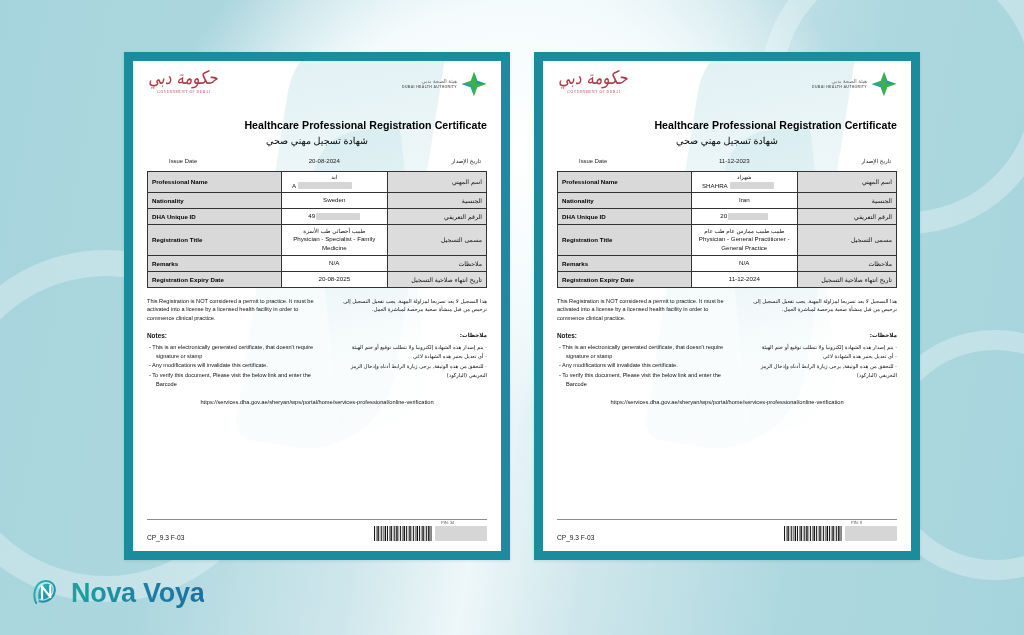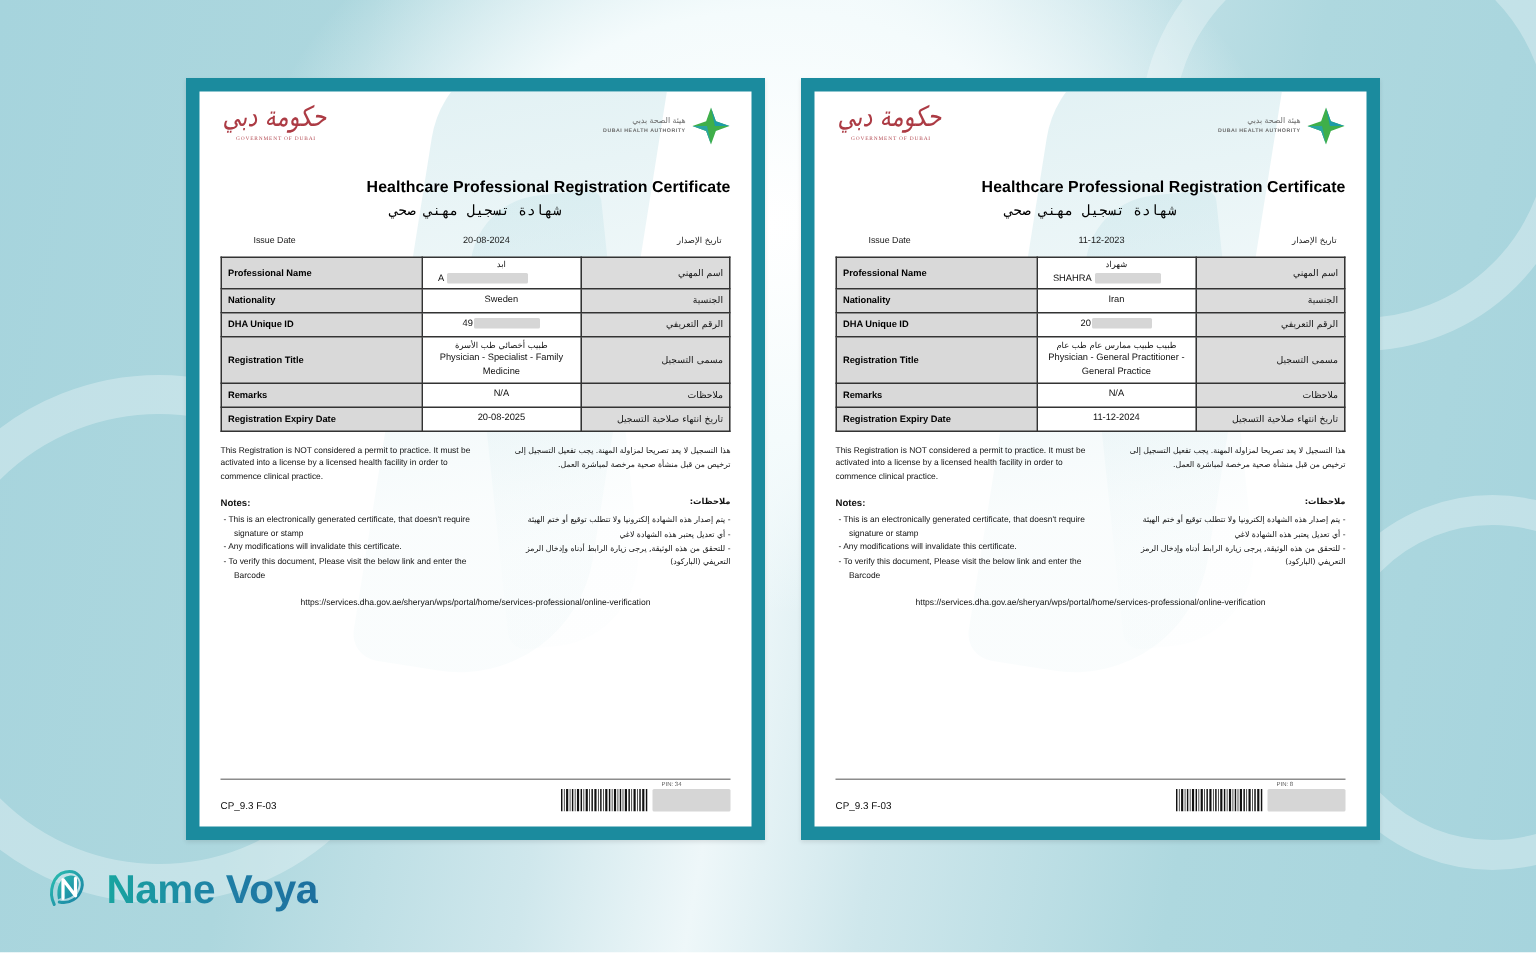--- a/index.html
+++ b/index.html
@@ -73,21 +73,21 @@
   .dha-en{font-size:3.5px;letter-spacing:.35px;white-space:nowrap;font-weight:bold;}
   .dha-star{width:26px;height:26px;}
 
   
   .title-en{
     text-align:right;font-size:10.6px;font-weight:bold;color:#000;
     margin-top:8px;letter-spacing:.05px;
   }
   .title-ar{
     text-align:center;font-size:9.5px;color:#000;margin-top:4px;
-    font-family:Liberation Mono, monospace;direction:rtl;
+    font-family:Liberation Sans, sans-serif;direction:rtl;
   }
 
   
   .issue-row{
     display:flex;align-items:center;justify-content:space-between;
     margin-top:11px;padding:0 6px 0 22px;font-size:5.9px;color:#1a1a1a;
   }
   .issue-label{flex:0 0 auto;}
   .issue-val{flex:1 1 auto;text-align:center;font-size:6.1px;}
   .issue-ar{flex:0 0 auto;font-family:"DejaVu Sans",sans-serif;font-size:5.6px;direction:rtl;}
@@ -487,16 +487,16 @@
       <defs>
         <linearGradient id="nvg" x1="0" y1="0" x2="1" y2="1">
           <stop offset="0%" stop-color="#2bbfb0"></stop>
           <stop offset="100%" stop-color="#1a7fa4"></stop>
         </linearGradient>
       </defs>
       <path d="M7 36 C2 26 6 12 16 10 C25 8 31 15 29 23 C27 31 19 36 11 34" fill="none" stroke="url(#nvg)" stroke-width="2.4" stroke-linecap="round"></path>
       <path d="M10 32 C8 22 12 14 19 13 C25 12 28 17 26 23 C24 29 17 33 12 31 Z" fill="url(#nvg)"></path>
       <path d="M14 31 L14 16 L24 29 L24 15" fill="none" stroke="#ffffff" stroke-width="2.6" stroke-linecap="round" stroke-linejoin="round"></path>
     </svg>
-    <div class="brand-name">Name Voya</div>
+    <div class="brand-name">Nova Voya</div>
   </div>
 
 </div>
 
 </body></html>

